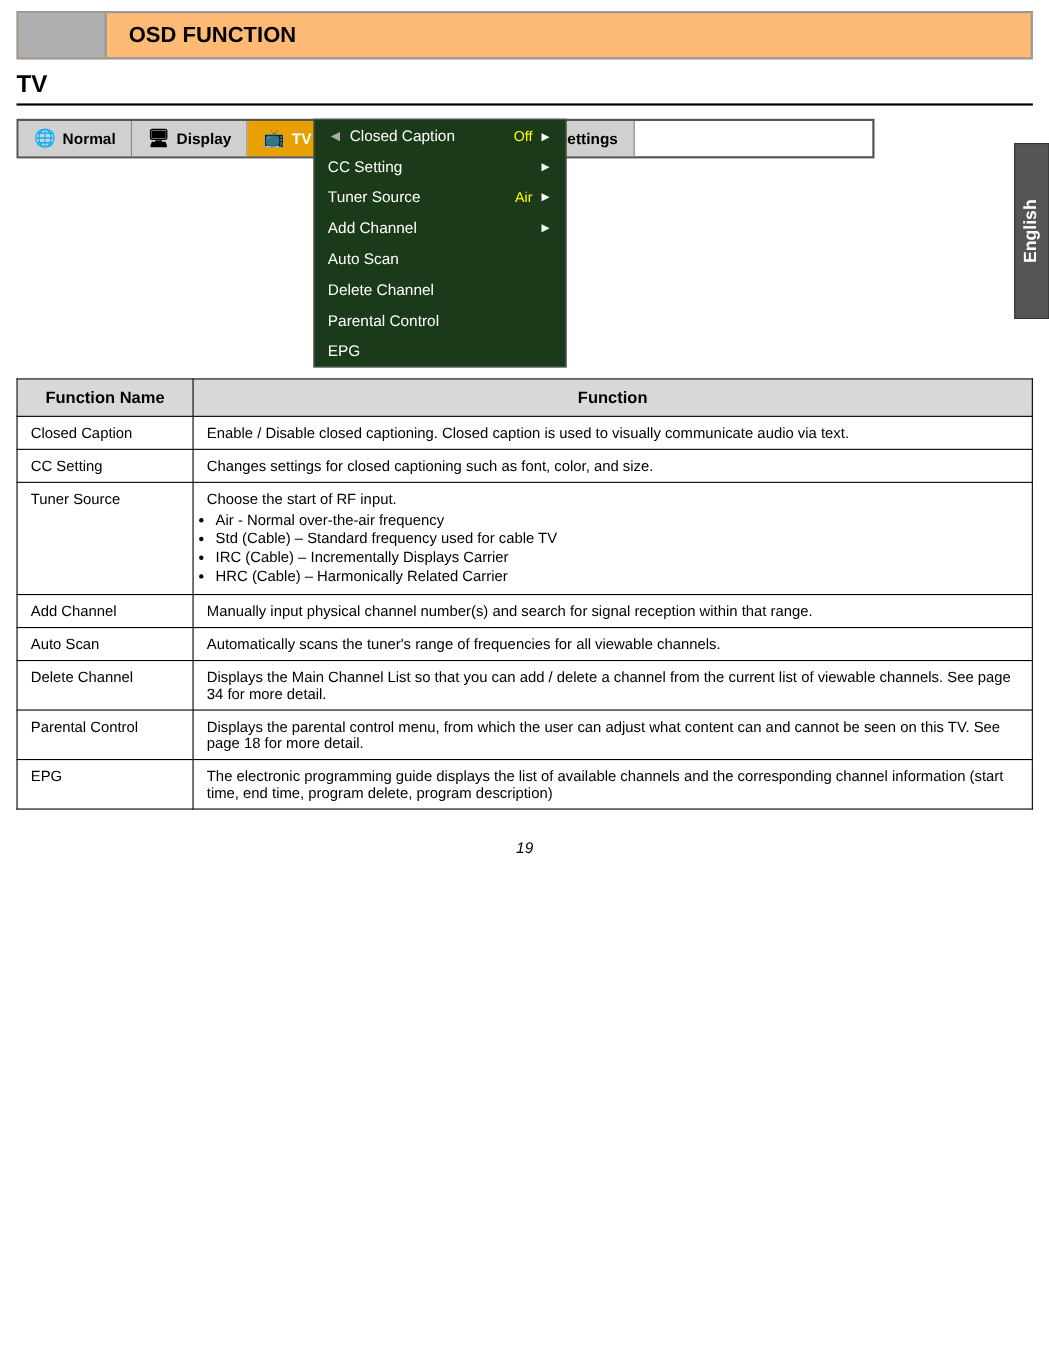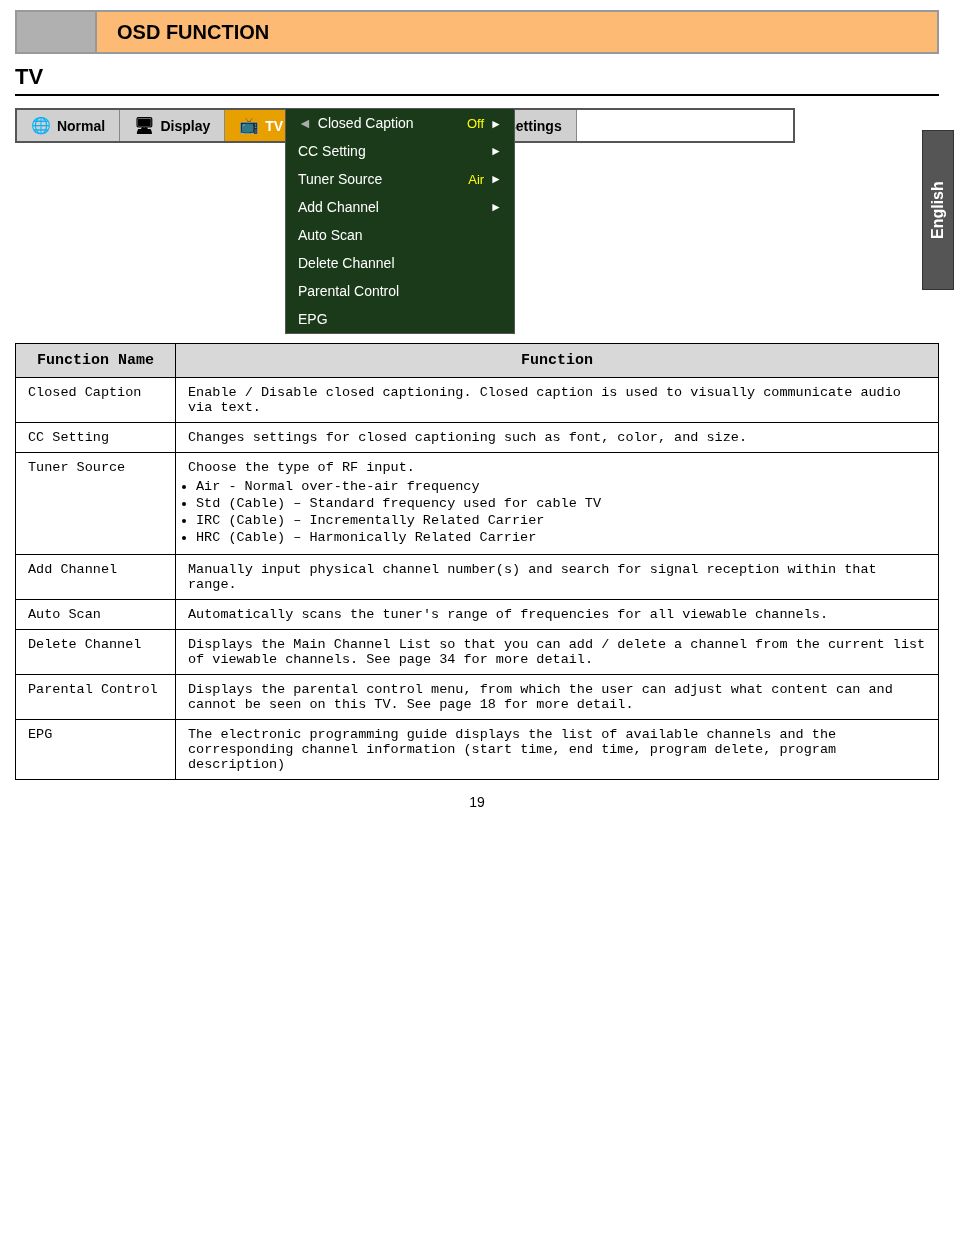--- a/index.html
+++ b/index.html
@@ -115,21 +115,20 @@
     }
     .dropdown-spacer {
       height: 180px;
     }
 
     
     .function-table {
       width: 100%;
       border-collapse: collapse;
       margin-top: 10px;
-      font-family: Liberation Mono, monospace;
     }
     .function-table th {
       background: #d8d8d8;
       border: 1px solid #000;
       padding: 8px 12px;
       font-size: 15px;
       font-weight: bold;
       text-align: center;
     }
     .function-table td {
@@ -166,22 +165,23 @@
       border: 1px solid #333;
       height: 160px;
       display: flex;
       align-items: center;
       justify-content: center;
     }
 
     
     .page-number {
       text-align: center;
-      margin-top: 4px;
+      margin-top: 16px;
       font-size: 14px;
+      font-style: italic;
     }
   </style>
 </head>
 <body>
 
 <div class="header-bar">
   <div class="header-gray-block"></div>
   <div class="header-title">OSD FUNCTION</div>
 </div>
 
@@ -274,24 +274,24 @@
     <tr>
           <td>Closed Caption</td>
           <td>Enable / Disable closed captioning. Closed caption is used to visually communicate audio via text.</td>
         </tr>
         <tr>
           <td>CC Setting</td>
           <td>Changes settings for closed captioning such as font, color, and size.</td>
         </tr>
         <tr>
           <td>Tuner Source</td>
-          <td><span>Choose the type of RF input.</span><ul>
+          <td><span>Choose the start of RF input.</span><ul>
               <li>Air - Normal over-the-air frequency</li>
               <li>Std (Cable) – Standard frequency used for cable TV</li>
-              <li>IRC (Cable) – Incrementally Related Carrier</li>
+              <li>IRC (Cable) – Incrementally Displays Carrier</li>
               <li>HRC (Cable) – Harmonically Related Carrier</li>
             </ul></td>
         </tr>
         <tr>
           <td>Add Channel</td>
           <td>Manually input physical channel number(s) and search for signal reception within that range.</td>
         </tr>
         <tr>
           <td>Auto Scan</td>
           <td>Automatically scans the tuner's range of frequencies for all viewable channels.</td>

